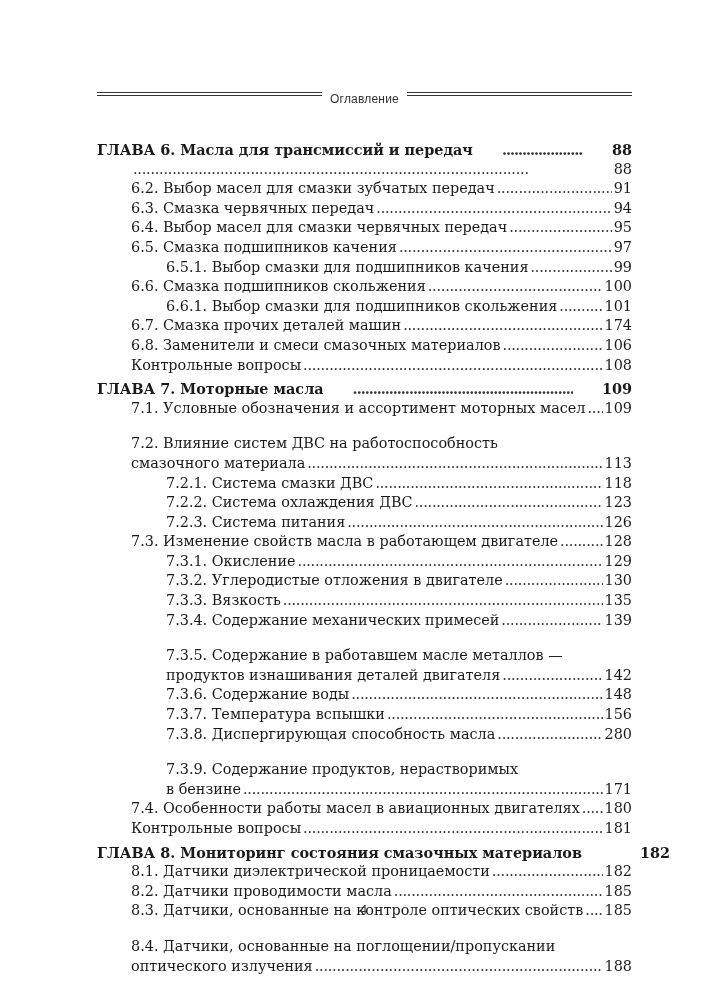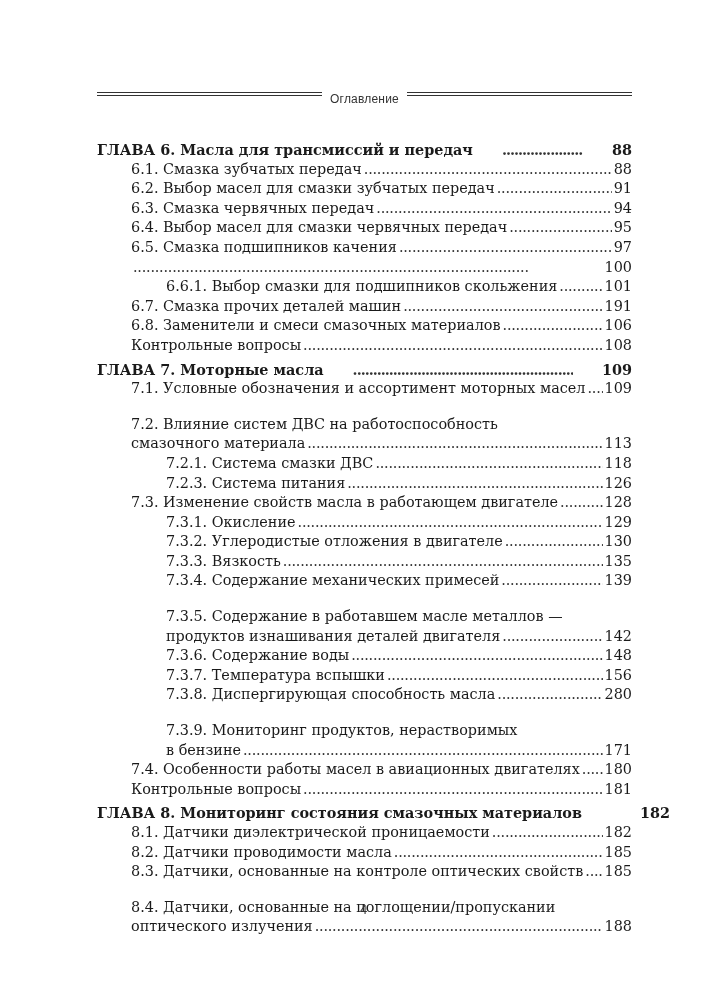--- a/index.html
+++ b/index.html
@@ -36,21 +36,20 @@
 </div>
 
 <div class="toc">
 
   <div class="entry chapter lvl1">
     <span class="label">ГЛАВА 6. Масла для трансмиссий и передач</span>
     <span class="dots"></span>
     <span class="page">88</span>
   </div>
   <div class="entry lvl2">
-    <span class="label">6.1. Смазка зубчатых передач</span>
     <span class="dots"></span>
     <span class="page">88</span>
   </div>
   <div class="entry lvl2">
     <span class="label">6.2. Выбор масел для смазки зубчатых передач</span>
     <span class="dots"></span>
     <span class="page">91</span>
   </div>
   <div class="entry lvl2">
     <span class="label">6.3. Смазка червячных передач</span>
@@ -60,33 +59,39 @@
   <div class="entry lvl2">
     <span class="label">6.4. Выбор масел для смазки червячных передач</span>
     <span class="dots"></span>
     <span class="page">95</span>
   </div>
   <div class="entry lvl2">
     <span class="label">6.5. Смазка подшипников качения</span>
     <span class="dots"></span>
     <span class="page">97</span>
   </div>
-  <div class="entry lvl2">
+  <div class="entry lvl3">
+    <span class="label">6.5.1. Выбор смазки для подшипников качения</span>
+    <span class="dots"></span>
+    <span class="page">99</span>
+  </div>
+  <div class="entry lvl2">
+    <span class="label">6.6. Смазка подшипников скольжения</span>
     <span class="dots"></span>
     <span class="page">100</span>
   </div>
   <div class="entry lvl3">
     <span class="label">6.6.1. Выбор смазки для подшипников скольжения</span>
     <span class="dots"></span>
     <span class="page">101</span>
   </div>
   <div class="entry lvl2">
     <span class="label">6.7. Смазка прочих деталей машин</span>
     <span class="dots"></span>
-    <span class="page">191</span>
+    <span class="page">174</span>
   </div>
   <div class="entry lvl2">
     <span class="label">6.8. Заменители и смеси смазочных материалов</span>
     <span class="dots"></span>
     <span class="page">106</span>
   </div>
   <div class="entry lvl2">
     <span class="label">Контрольные вопросы</span>
     <span class="dots"></span>
     <span class="page">108</span>
@@ -110,20 +115,25 @@
       <span class="dots"></span>
       <span class="page">113</span>
     </div>
   </div>
   <div class="entry lvl3">
     <span class="label">7.2.1. Система смазки ДВС</span>
     <span class="dots"></span>
     <span class="page">118</span>
   </div>
   <div class="entry lvl3">
+    <span class="label">7.2.2. Система охлаждения ДВС</span>
+    <span class="dots"></span>
+    <span class="page">123</span>
+  </div>
+  <div class="entry lvl3">
     <span class="label">7.2.3. Система питания</span>
     <span class="dots"></span>
     <span class="page">126</span>
   </div>
   <div class="entry lvl2">
     <span class="label">7.3. Изменение свойств масла в работающем двигателе</span>
     <span class="dots"></span>
     <span class="page">128</span>
   </div>
   <div class="entry lvl3">
@@ -163,21 +173,21 @@
     <span class="label">7.3.7. Температура вспышки</span>
     <span class="dots"></span>
     <span class="page">156</span>
   </div>
   <div class="entry lvl3">
     <span class="label">7.3.8. Диспергирующая способность масла</span>
     <span class="dots"></span>
     <span class="page">280</span>
   </div>
   <div class="lvl3">
-    <span class="cont">7.3.9. Мониторинг продуктов, нерастворимых</span>
+    <span class="cont">7.3.9. Содержание продуктов, нерастворимых</span>
     <div class="entry">
       <span class="label">в бензине</span>
       <span class="dots"></span>
       <span class="page">171</span>
     </div>
   </div>
   <div class="entry lvl2">
     <span class="label">7.4. Особенности работы масел в авиационных двигателях</span>
     <span class="dots"></span>
     <span class="page">180</span>

